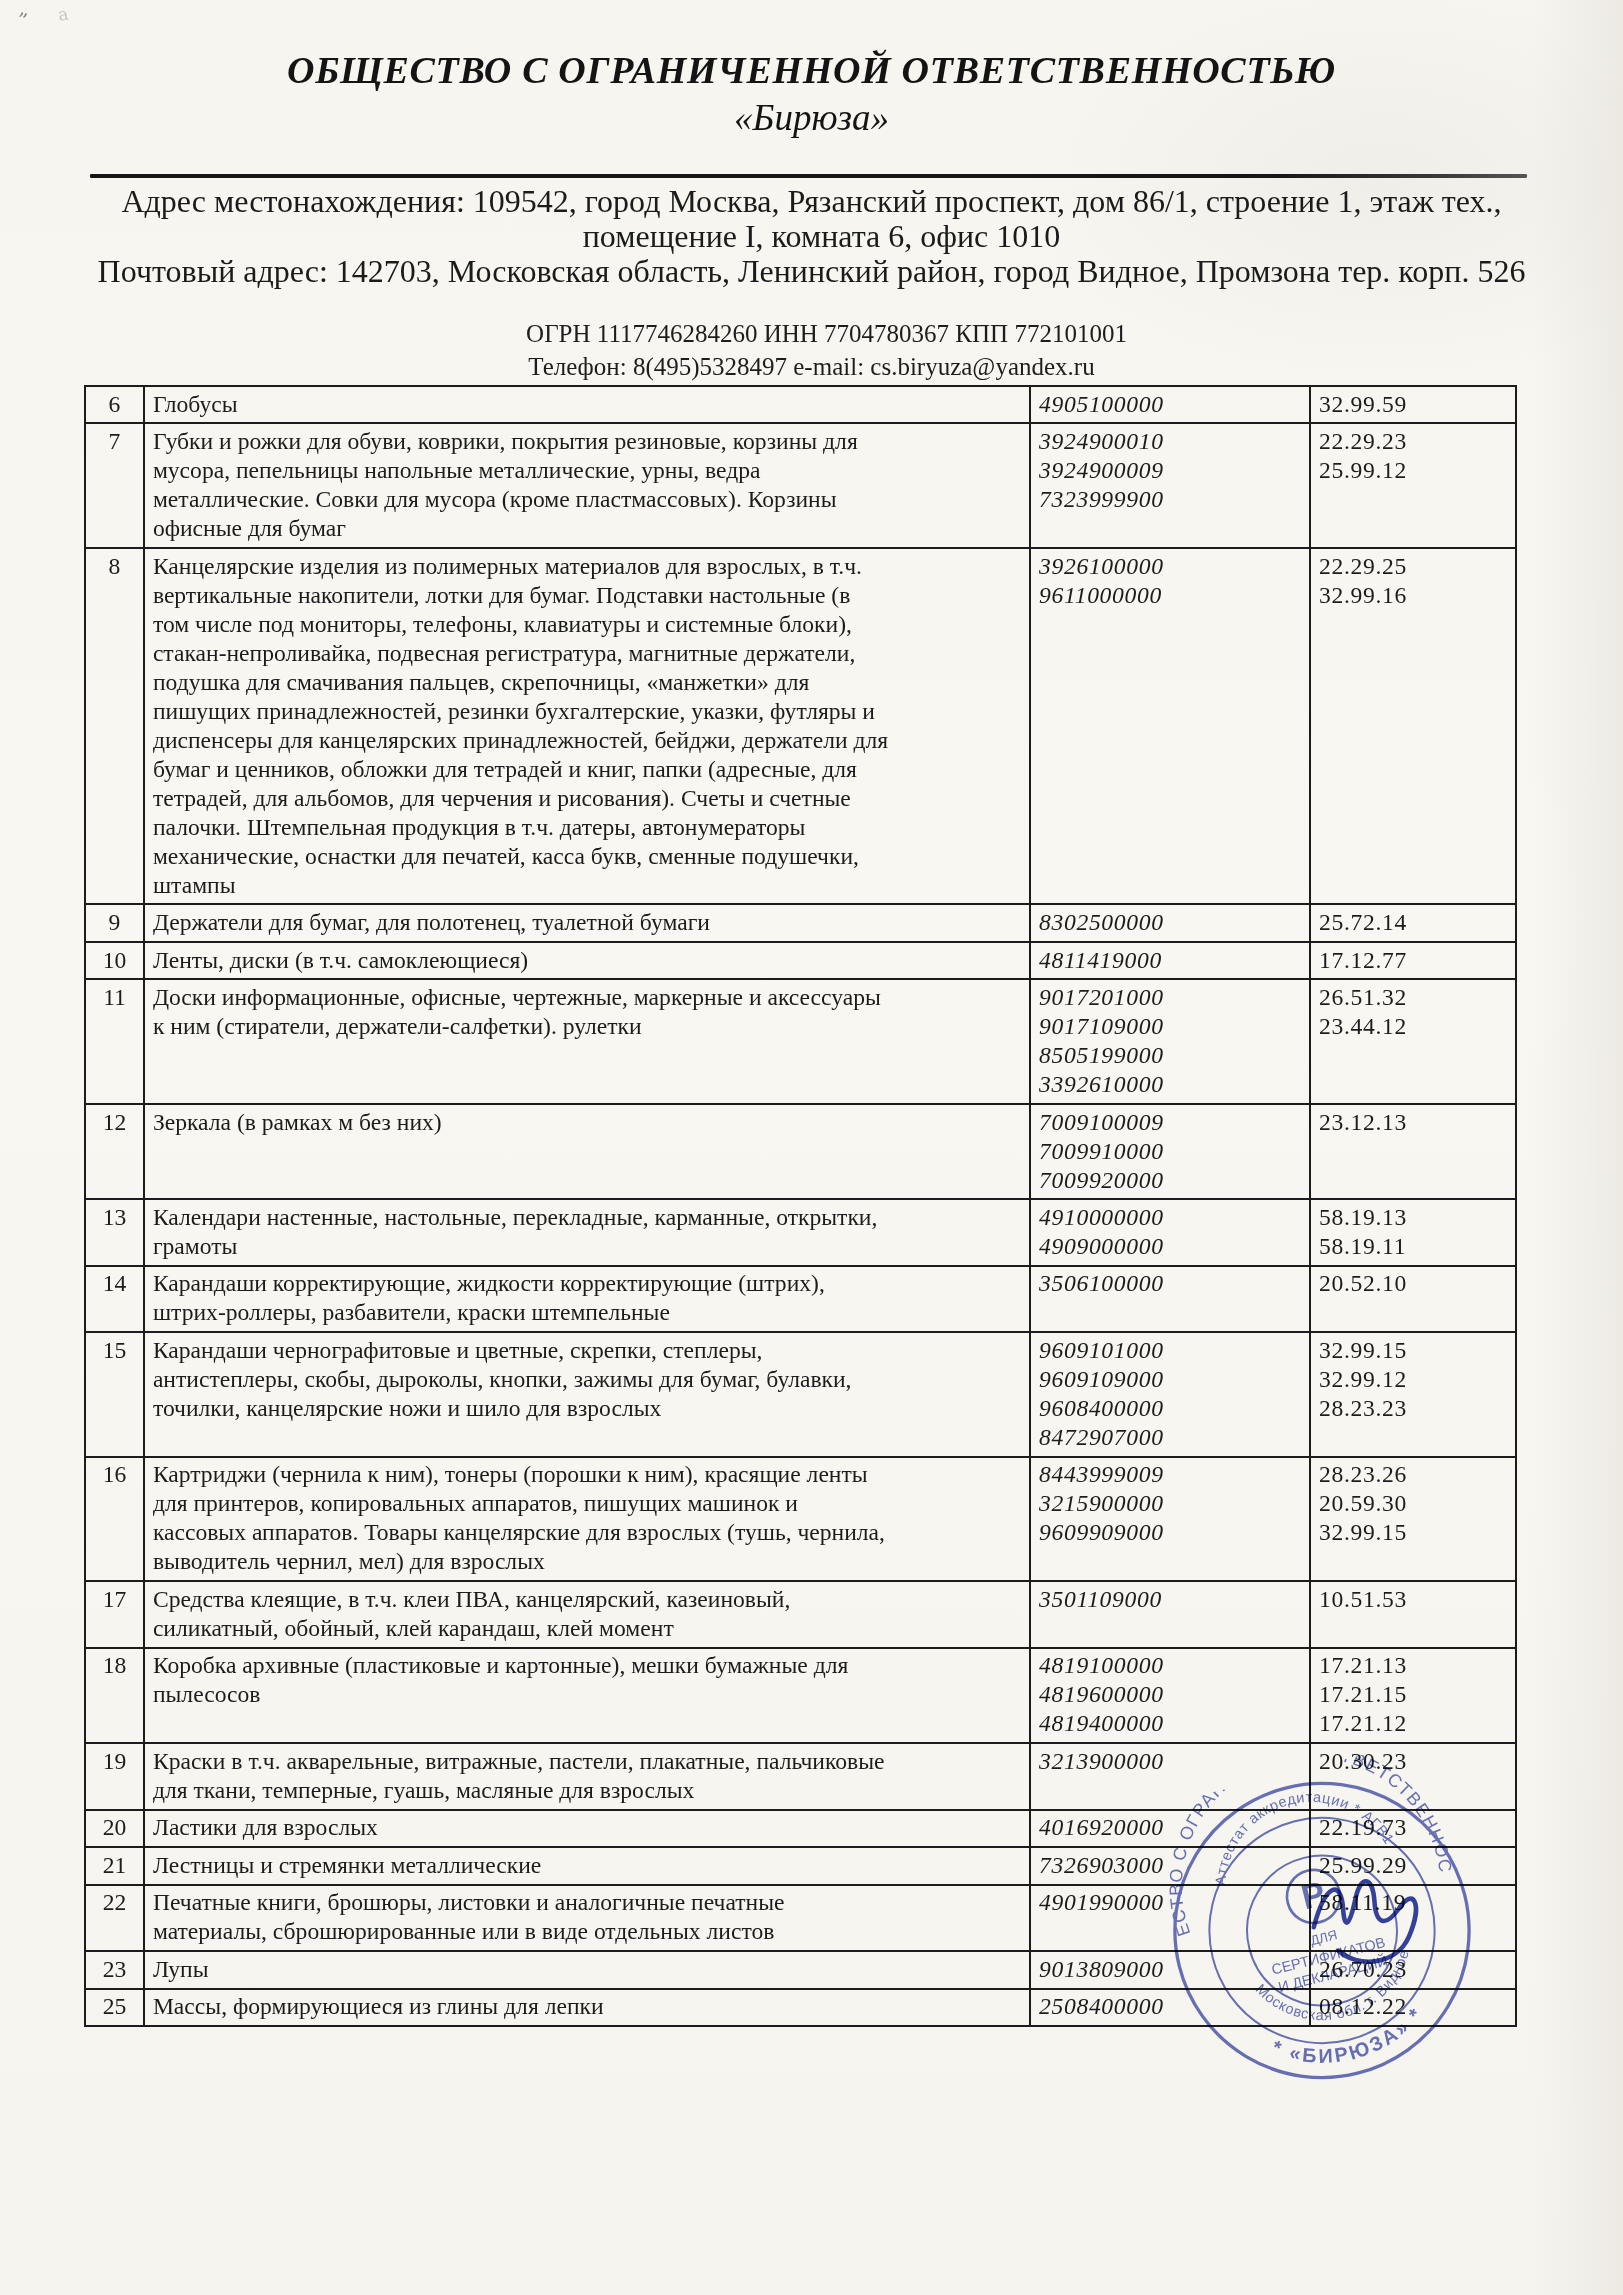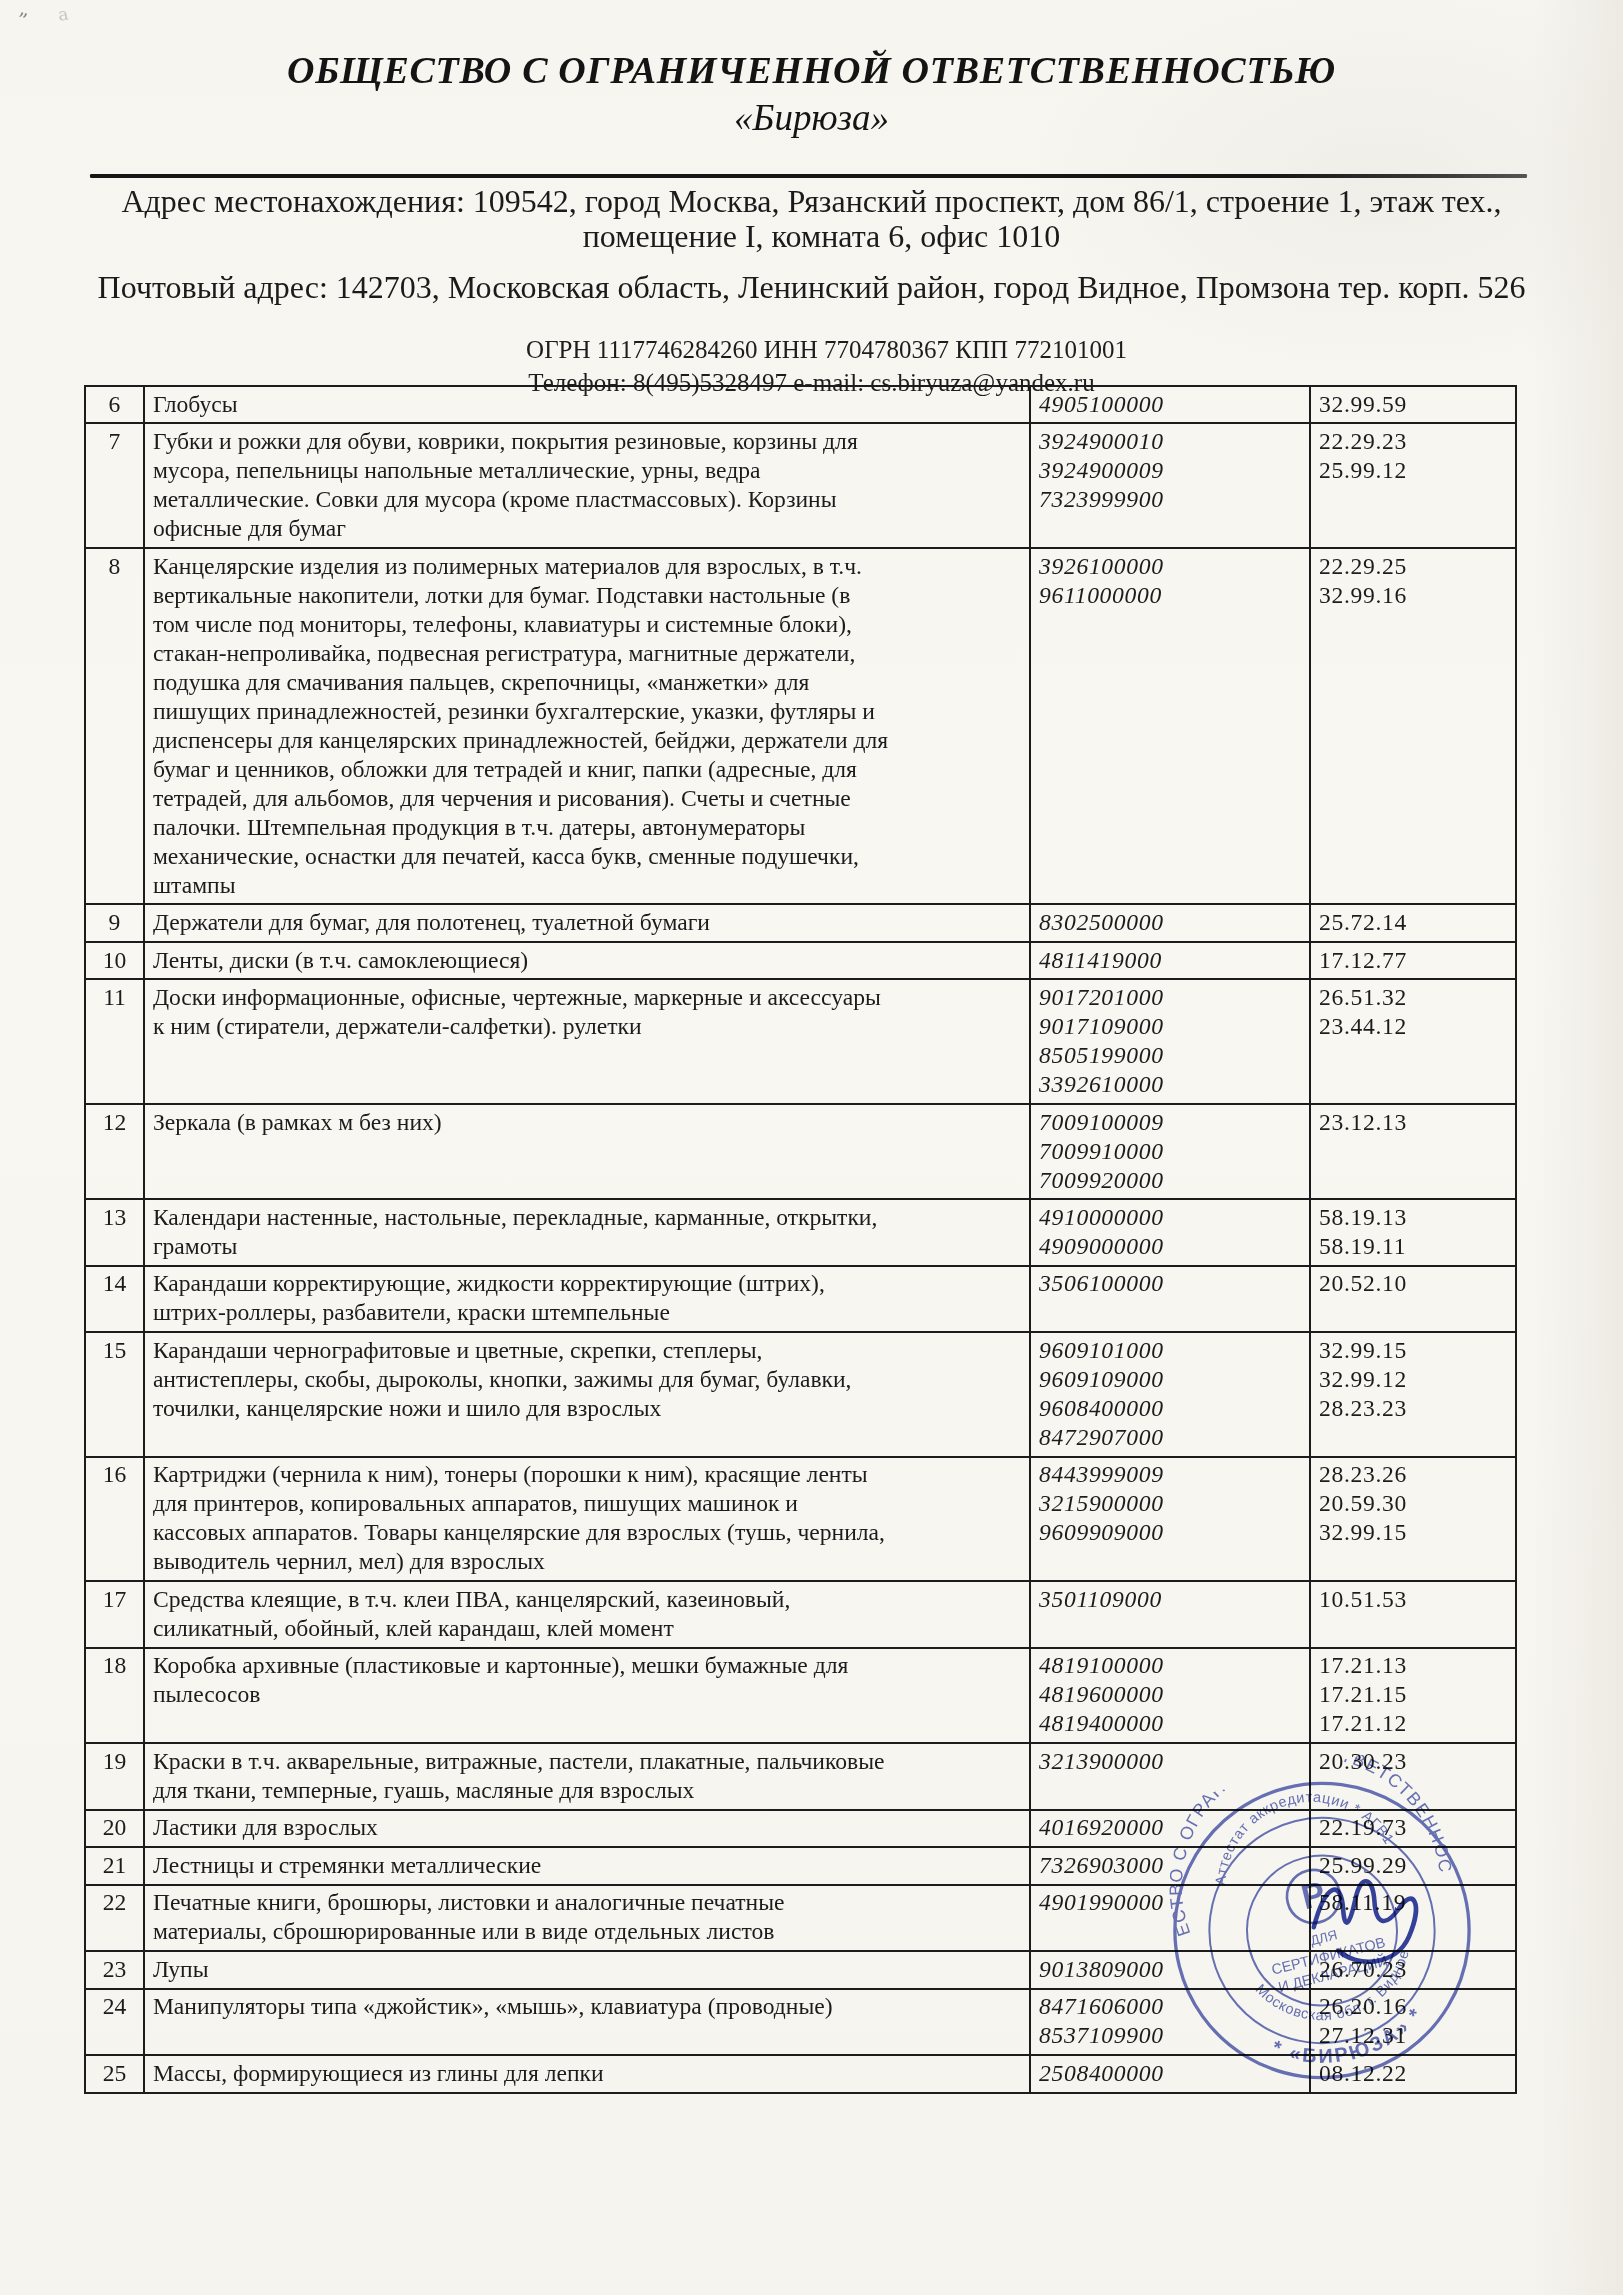--- a/index.html
+++ b/index.html
@@ -60,21 +60,21 @@
 
 <div class="hdr">
   <div class="title1">ОБЩЕСТВО С ОГРАНИЧЕННОЙ ОТВЕТСТВЕННОСТЬЮ</div>
   <div class="title2">«Бирюза»</div>
 </div>
 <div class="rule"></div>
 
 <div class="hdr" style="top:184px;">
   <div class="addr" style="margin-top:0;">Адрес местонахождения: 109542, город Москва, Рязанский проспект, дом 86/1, строение 1, этаж тех.,</div>
   <div class="addr" style="margin-top:0;padding-left:20px;">помещение I, комната 6, офис 1010</div>
-  <div class="addr" style="margin-top:16px;">Почтовый адрес: 142703, Московская область, Ленинский район, город Видное, Промзона тер. корп. 526</div>
+  <div class="addr" style="margin-top:0;">Почтовый адрес: 142703, Московская область, Ленинский район, город Видное, Промзона тер. корп. 526</div>
   <div class="ogrn">ОГРН 1117746284260 ИНН 7704780367 КПП 772101001</div>
   <div class="phone">Телефон: 8(495)5328497 e-mail: cs.biryuza@yandex.ru</div>
 </div>
 
 <table class="items">
   <colgroup>
     <col style="width:59px">
       <col style="width:886px">
       <col style="width:280px">
       <col style="width:206px">
@@ -251,28 +251,20 @@
     <td class="c-okpd">58.11.19</td>
   </tr>
 
   <tr>
     <td class="c-num">23</td>
     <td class="c-desc">Лупы</td>
     <td class="c-code">9013809000</td>
     <td class="c-okpd">26.70.23</td>
   </tr>
 
-  <tr>
-    <td class="c-num">24</td>
-    <td class="c-desc">Манипуляторы типа «джойстик», «мышь», клавиатура (проводные)</td>
-    <td class="c-code">8471606000
-8537109900</td>
-    <td class="c-okpd">26.20.16
-27.12.31</td>
-  </tr>
 
   <tr>
     <td class="c-num">25</td>
     <td class="c-desc">Массы, формирующиеся из глины для лепки</td>
     <td class="c-code">2508400000</td>
     <td class="c-okpd">08.12.22</td>
   </tr>
 </tbody>
 </table>
 

